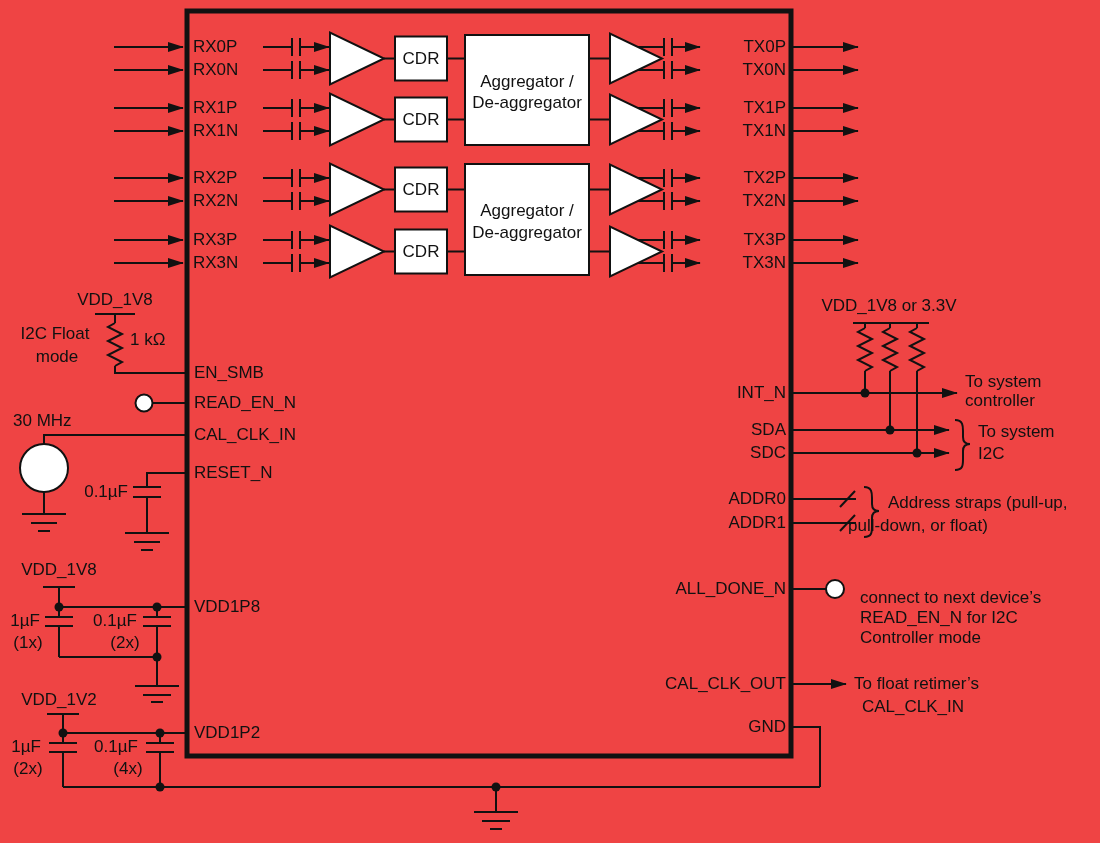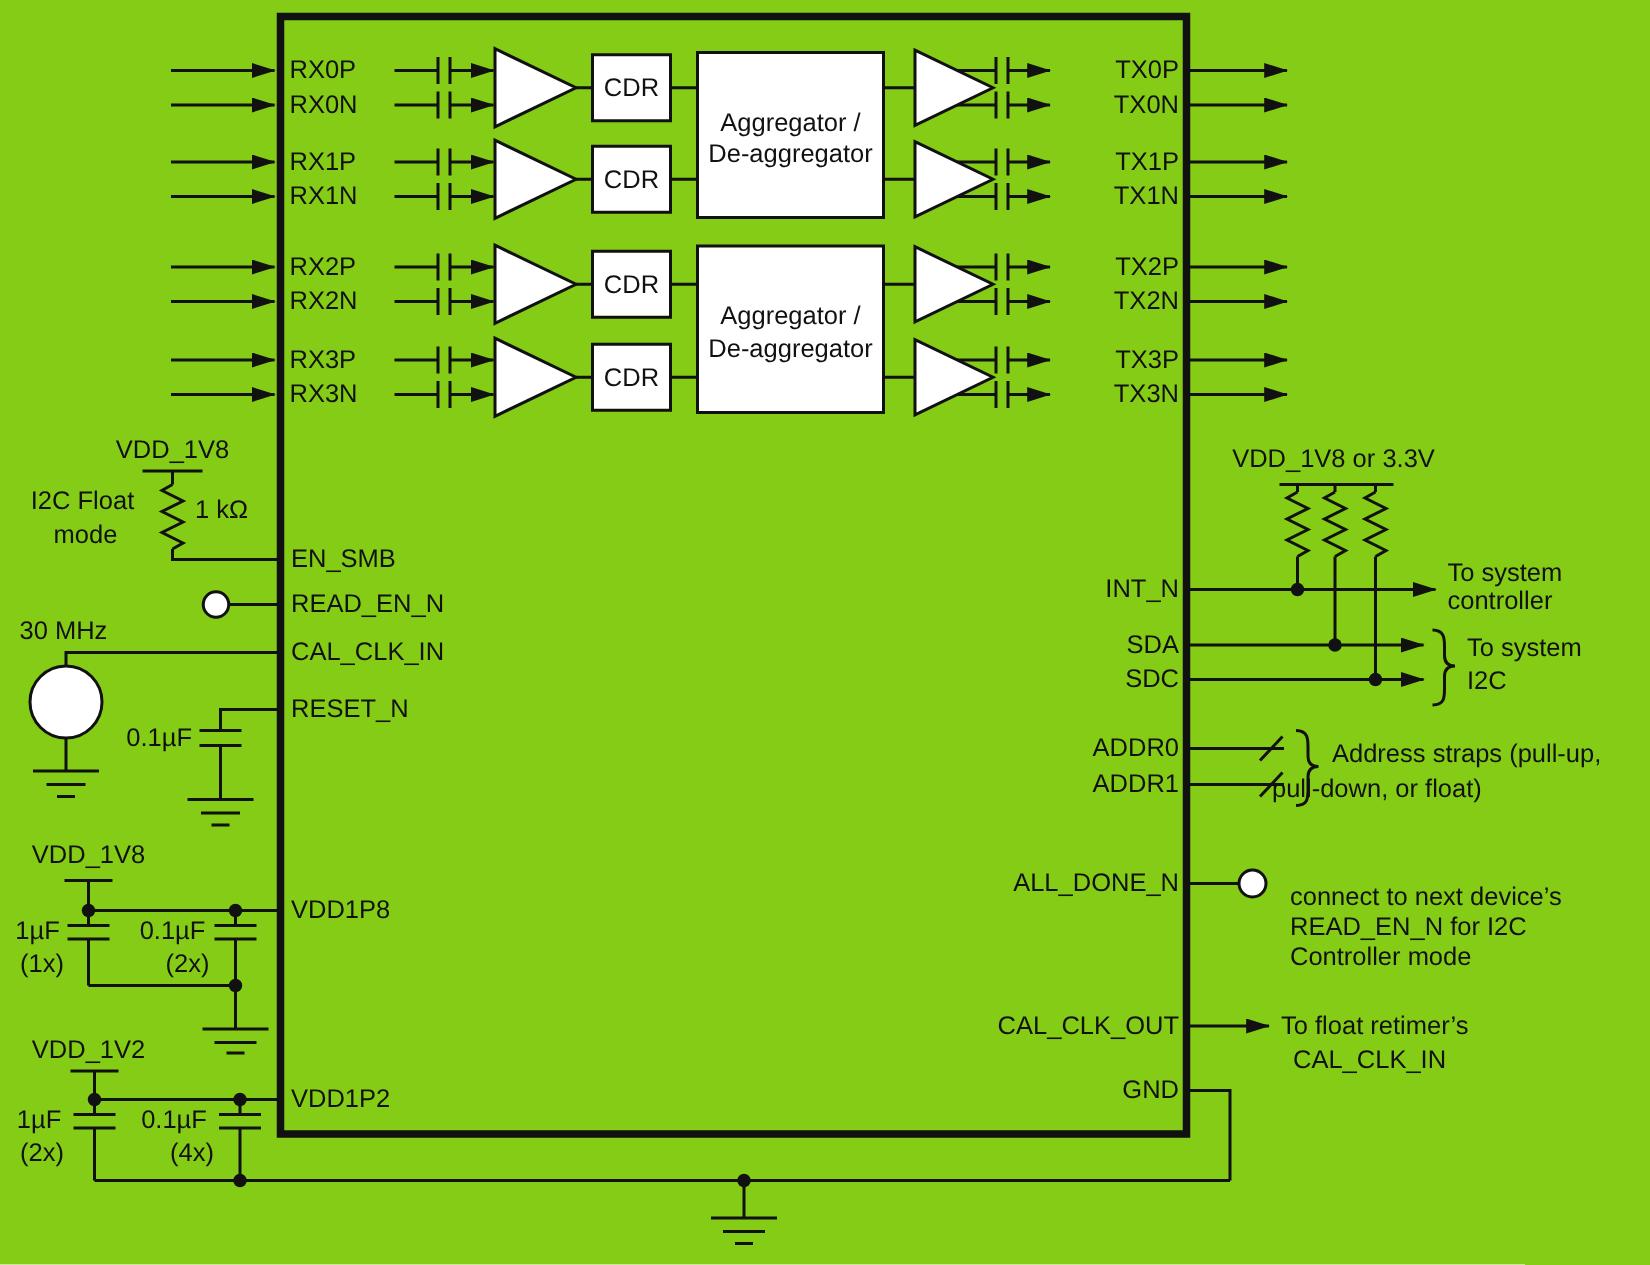--- a/index.html
+++ b/index.html
@@ -1,16 +1,16 @@
 <!DOCTYPE html>
 <html><head>
 <meta charset="utf-8">
 <style>
   html,body{margin:0;padding:0;background:#fff;}
-  .stage{position:relative;width:1100px;height:843px;background:#84cc16;overflow:hidden;
+  .stage{position:relative;width:1100px;height:843px;background:#ef4444;overflow:hidden;
          font-family:"Liberation Sans",sans-serif;color:#111;}
   .stage svg{position:absolute;left:0;top:0;}
   .t{position:absolute;font-size:17px;line-height:1.05;white-space:nowrap;
      transform:translateY(-50%);}
   .tc{transform:translate(-50%,-50%);}
 </style>
 </head>
 <body>
 
 <div class="stage">

